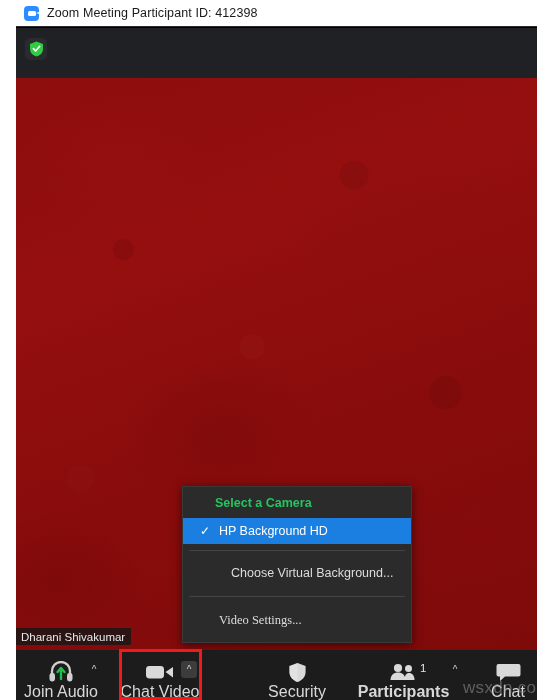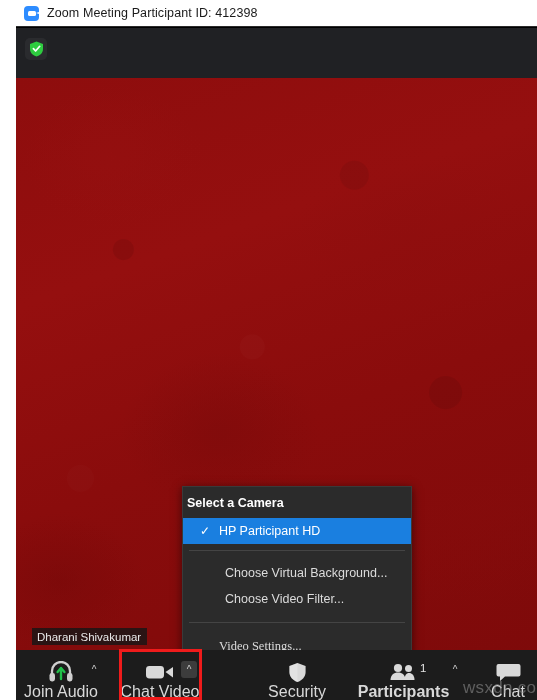--- a/index.html
+++ b/index.html
@@ -113,21 +113,21 @@
       radial-gradient(circle at 63% 17%, rgba(0,0,0,.18) 0 14px, transparent 15px),
       radial-gradient(circle at 44% 47%, rgba(255,255,255,.05) 0 12px, transparent 13px),
       radial-gradient(circle at 80% 55%, rgba(0,0,0,.2) 0 16px, transparent 17px),
       radial-gradient(circle at 12% 70%, rgba(255,255,255,.04) 0 13px, transparent 14px),
       radial-gradient(circle at 70% 88%, rgba(0,0,0,.2) 0 15px, transparent 16px);
   }
 
   
   .name-label {
     position: absolute;
-    left: 16px; top: 628px;
+    left: 0; top: 628px;
     height: 17px;
     display: flex;
     align-items: center;
     padding: 0 6px 0 5px;
     background: rgba(22,22,22,0.82);
     color: #e9e9e9;
     font-size: 11.5px;
     white-space: nowrap;
     z-index: 6;
   }
@@ -139,24 +139,24 @@
     width: 228px;
     background: #2b2b2b;
     border: 1px solid #3a3a3a;
     z-index: 9;
     box-shadow: 0 2px 9px rgba(0,0,0,0.55);
     font-size: 12.5px;
     color: #e6e6e6;
     padding: 0;
   }
   .menu-header {
-    padding: 9px 0 8px 4px;
+    padding: 9px 0 8px 32px;
     font-weight: bold;
     font-size: 12.5px;
-    color: #ffffff;
+    color: #22c55e;
   }
   .menu-item {
     position: relative;
     height: 26px;
     display: flex;
     align-items: center;
     padding-left: 36px;
     color: #dcdcdc;
     white-space: nowrap;
     box-sizing: border-box;
@@ -172,21 +172,21 @@
     transform: translateY(-50%);
     font-size: 12px;
     color: #ffffff;
     line-height: 1;
   }
   .menu-sep {
     height: 1px;
     background: #444444;
     margin: 6px 6px 6px 6px;
   }
-  .menu-group { padding: 3px 0 4px 6px; }
+  .menu-group { padding: 3px 0 4px 12px; }
   .menu-group.last { padding: 4px 0 9px 0; font-family: Liberation Serif, serif; }
 
   
   .toolbar {
     position: absolute;
     left: 0; top: 650px;
     width: 537px;
     height: 50px;
     background: #1c1c1c;
     z-index: 10;
@@ -275,31 +275,28 @@
     <div class="video-grain"></div>
   </div>
 
   <div class="name-label">Dharani Shivakumar</div>
 
   <div class="camera-menu">
     <div class="menu-header">Select a Camera</div>
 
     <div class="menu-item selected">
       <span class="check">✓</span>
-      <span>HP Participant HD</span>
+      <span>HP Background HD</span>
     </div>
 
     <div class="menu-sep"></div>
 
     <div class="menu-group">
       <div class="menu-item">
         <span>Choose Virtual Background...</span>
-      </div>
-      <div class="menu-item">
-        <span>Choose Video Filter...</span>
       </div>
     </div>
 
     <div class="menu-sep"></div>
 
     <div class="menu-group last">
       <div class="menu-item">
         <span>Video Settings...</span>
       </div>
     </div>

